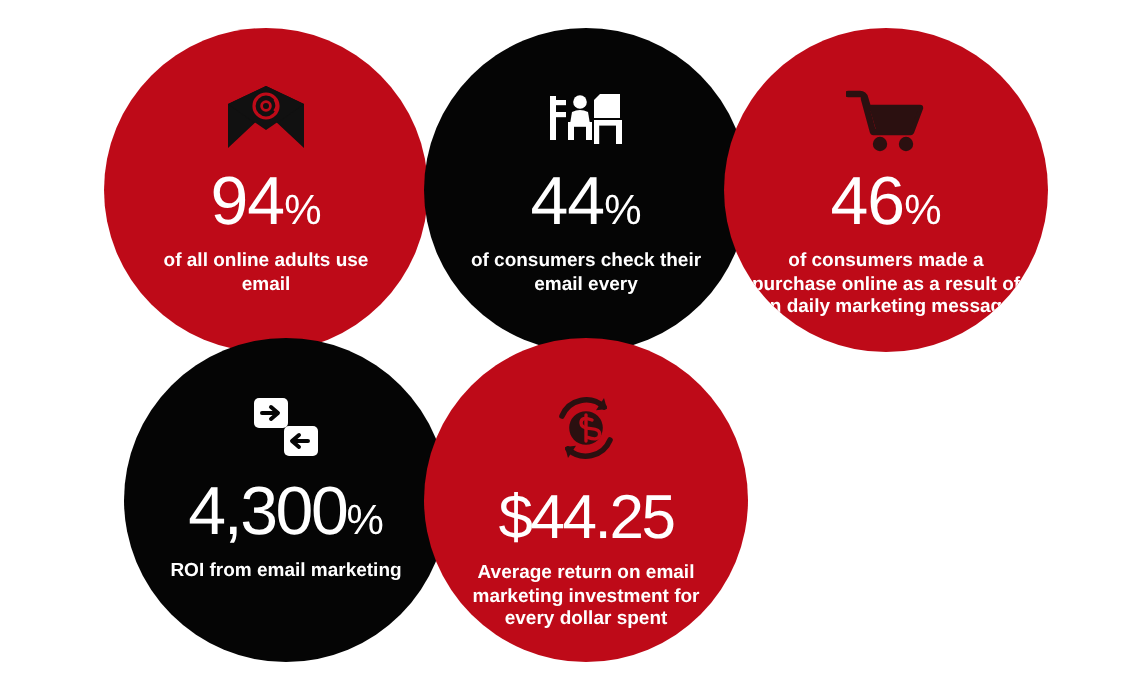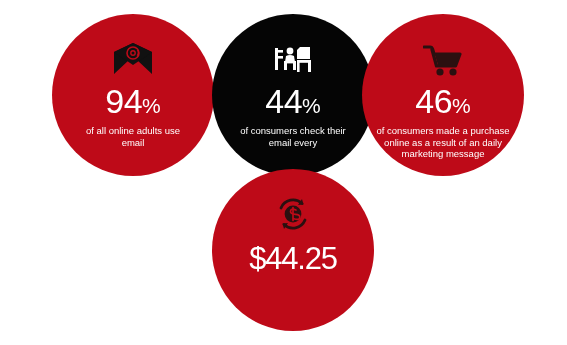--- a/index.html
+++ b/index.html
@@ -62,21 +62,21 @@
     letter-spacing:0;
   }
   .stat-value.small{font-size:31px;margin-top:12px;}
   .stat-value.tight{letter-spacing:-1.2px;}
 
   .stat-caption{
     font-size:9.5px;
     line-height:1.22;
     margin-top:7px;
     max-width:124px;
-    font-weight:400;
+    font-weight:700;
   }
   .stat-caption.narrow{max-width:112px;}
   .stat-caption.wide{max-width:140px;}
 </style>
 </head>
 <body>
 
 <div id="infographic">
 
   <div class="stat-circle red c1">
@@ -129,32 +129,47 @@
         <circle cx="17" cy="29" r="3.6" fill="#2b1010"></circle>
         <circle cx="30" cy="29" r="3.6" fill="#2b1010"></circle>
       </svg>
     </div>
     <div class="stat-value">
       <span>46</span><span class="unit">%</span>
     </div>
     <div class="stat-caption wide">of consumers made a purchase online as a result of an daily marketing message</div>
   </div>
 
+  <div class="stat-circle black c4">
+    <div class="icon-wrap">
+      <svg width="40" height="34" viewBox="0 0 40 34" aria-hidden="true">
+        <rect x="4" y="2" width="17" height="15" rx="2.5" fill="#ffffff"></rect>
+        <path d="M8 9.5 h7 M12.5 6.5 l3.5 3 l-3.5 3" fill="none" stroke="#050505" stroke-width="2" stroke-linecap="round" stroke-linejoin="round"></path>
+        <rect x="19" y="16" width="17" height="15" rx="2.5" fill="#ffffff"></rect>
+        <path d="M31 23.5 h-7 M26.5 20.5 l-3.5 3 l3.5 3" fill="none" stroke="#050505" stroke-width="2" stroke-linecap="round" stroke-linejoin="round"></path>
+      </svg>
+    </div>
+    <div class="stat-value tight">
+      <span>4,300</span><span class="unit">%</span>
+    </div>
+    <div class="stat-caption wide">ROI from email marketing</div>
+  </div>
 
   <div class="stat-circle red c5">
     <div class="icon-wrap">
       <svg width="36" height="34" viewBox="0 0 36 34" aria-hidden="true">
         <path d="M6 11 A13 13 0 0 1 27 6.5" fill="none" stroke="#2b1010" stroke-width="2.8" stroke-linecap="round"></path>
         <path d="M30 23 A13 13 0 0 1 9 27.5" fill="none" stroke="#2b1010" stroke-width="2.8" stroke-linecap="round"></path>
         <path d="M27 2 l1.5 5.5 l-5.5 0.6 z" fill="#2b1010"></path>
         <path d="M9 32 l-1.5 -5.5 l5.5 -0.6 z" fill="#2b1010"></path>
         <circle cx="18" cy="17" r="8.4" fill="#2b1010"></circle>
         <path d="M21 13 q-5.5 -2.2 -5.5 1.5 q0 2.6 5 2.8 q4.6 0.3 4.3 3 q-0.4 3.4 -6 1.4" fill="none" stroke="#be0a18" stroke-width="1.7" stroke-linecap="round"></path>
         <path d="M18 10.5 v13" stroke="#be0a18" stroke-width="1.7" stroke-linecap="round"></path>
       </svg>
     </div>
     <div class="stat-value small tight">
       <span>$44.25</span><span class="unit"></span>
     </div>
+    <div class="stat-caption wide">Average return on email marketing investment for every dollar spent</div>
   </div>
 
 
 </div>
 
 </body></html>

